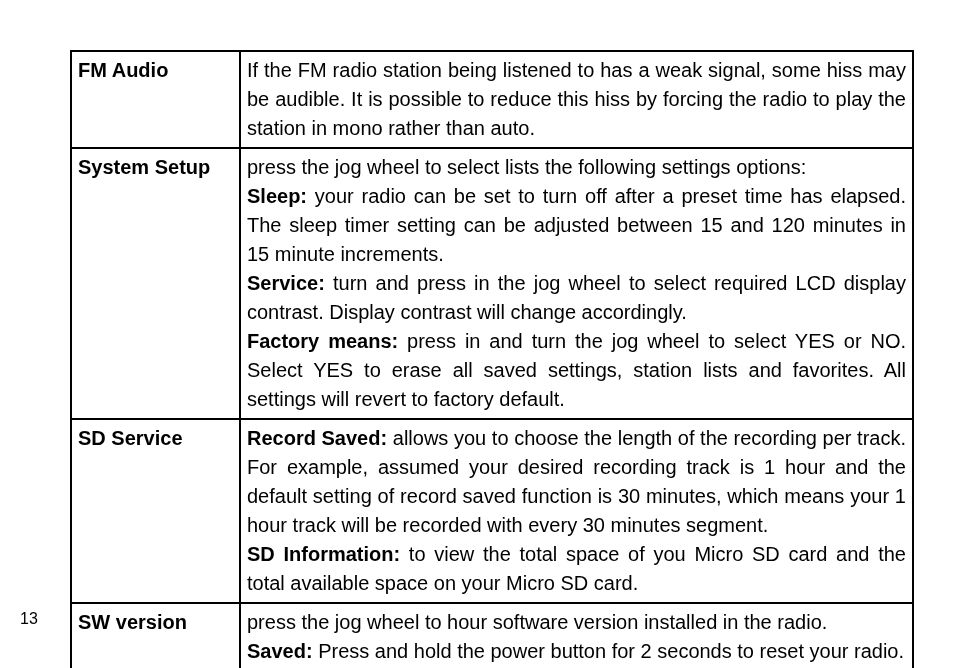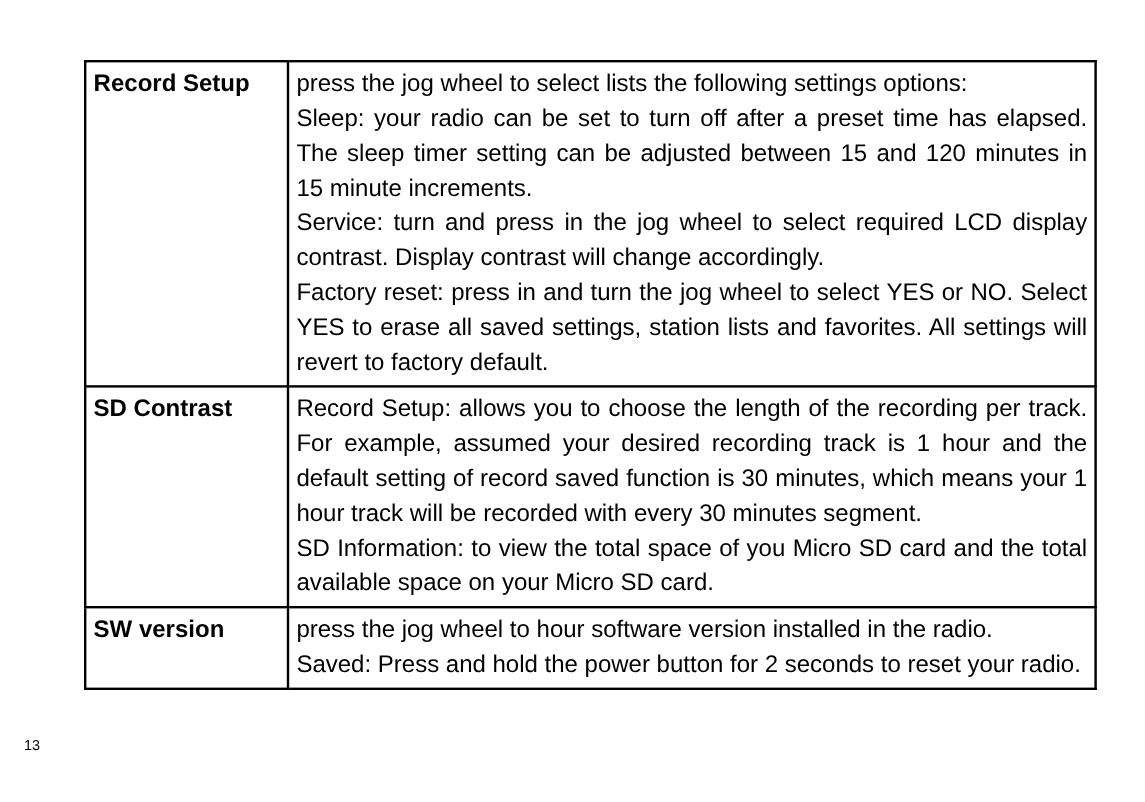--- a/index.html
+++ b/index.html
@@ -31,48 +31,52 @@
     line-height: 1.45;
   }
   table.settings td.label {
     width: 155px;
     font-weight: bold;
   }
   table.settings td.desc {
     text-align: justify;
     text-justify: inter-word;
   }
-  .b { font-weight: normal; }
+  .b { font-weight: bold; }
   .page-num {
     position: absolute;
     left: 20px;
     bottom: 40px;
-    font-size: 12px;
+    font-size: 16px;
   }
 </style>
 </head>
 <body>
 
 <div class="page">
 
   <table class="settings">
     <tbody>
+        <tr>
+      <td class="label">FM Audio</td>
+      <td class="desc">If the FM radio station being listened to has a weak signal, some hiss may be audible. It is possible to reduce this hiss by forcing the radio to play the station in mono rather than auto.</td>
+    </tr>
     <tr>
-      <td class="label">Record Setup</td>
+      <td class="label">System Setup</td>
       <td class="desc">
         <span>press the jog wheel to select lists the following settings options:</span><br>
         <span class="b">Sleep:</span><span> your radio can be set to turn off after a preset time has elapsed. The sleep timer setting can be adjusted between 15 and 120 minutes in 15 minute increments.</span><br>
         <span class="b">Service:</span><span> turn and press in the jog wheel to select required LCD display contrast. Display contrast will change accordingly.</span><br>
-        <span class="b">Factory reset:</span><span> press in and turn the jog wheel to select YES or NO. Select YES to erase all saved settings, station lists and favorites. All settings will revert to factory default.</span>
+        <span class="b">Factory means:</span><span> press in and turn the jog wheel to select YES or NO. Select YES to erase all saved settings, station lists and favorites. All settings will revert to factory default.</span>
       </td>
     </tr>
     <tr>
-      <td class="label">SD Contrast</td>
+      <td class="label">SD Service</td>
       <td class="desc">
-        <span class="b">Record Setup:</span><span> allows you to choose the length of the recording per track. For example, assumed your desired recording track is 1 hour and the default setting of record saved function is 30 minutes, which means your 1 hour track will be recorded with every 30 minutes segment.</span><br>
+        <span class="b">Record Saved:</span><span> allows you to choose the length of the recording per track. For example, assumed your desired recording track is 1 hour and the default setting of record saved function is 30 minutes, which means your 1 hour track will be recorded with every 30 minutes segment.</span><br>
         <span class="b">SD Information:</span><span> to view the total space of you Micro SD card and the total available space on your Micro SD card.</span>
       </td>
     </tr>
     <tr>
       <td class="label">SW version</td>
       <td class="desc">
         <span>press the jog wheel to hour software version installed in the radio.</span><br>
         <span class="b">Saved:</span><span> Press and hold the power button for 2 seconds to reset your radio.</span>
       </td>
     </tr>

